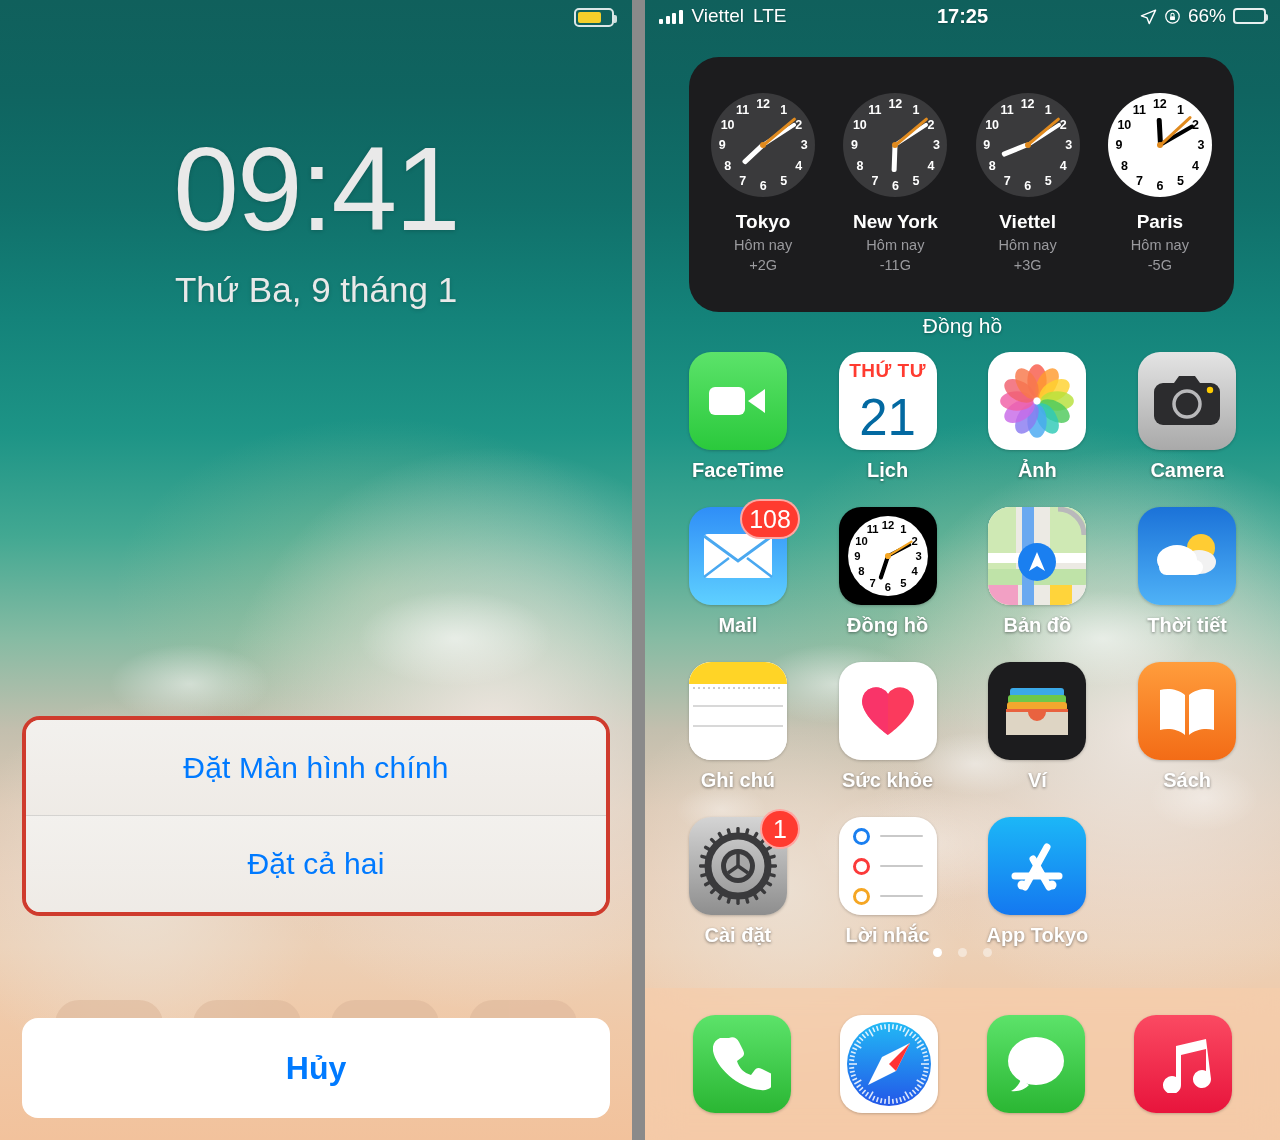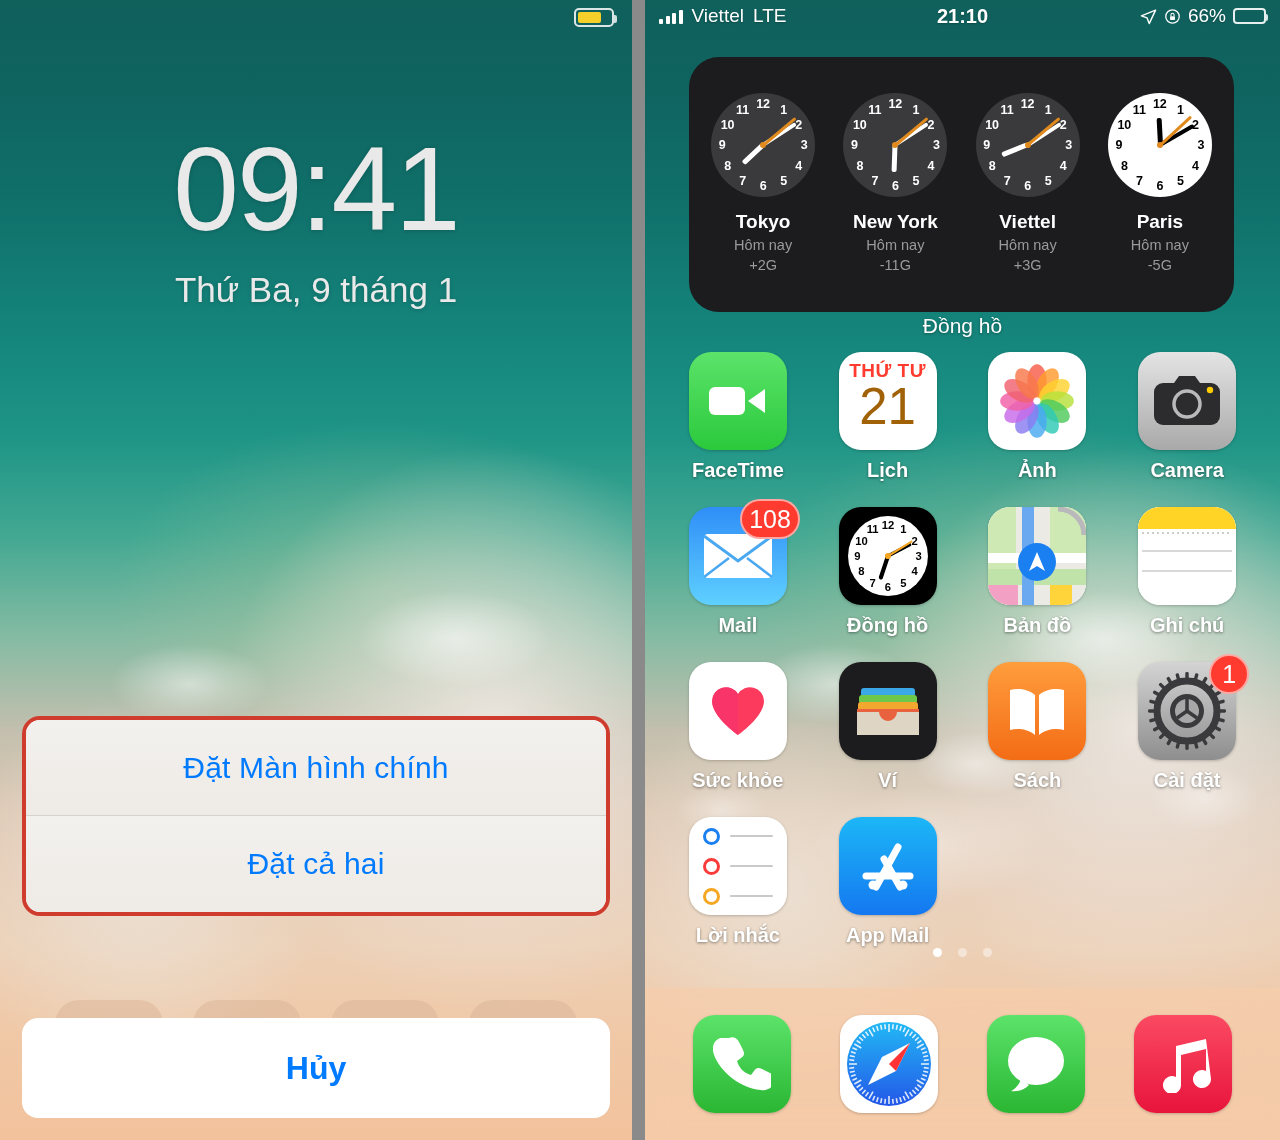--- a/index.html
+++ b/index.html
@@ -131,21 +131,21 @@
           background:rgba(245,205,172,.72); backdrop-filter:blur(18px);
           display:flex; align-items:center; justify-content:space-around; padding:0 24px; }
   .dock .app-icon { margin-bottom:0; }
 
   
   .ic-facetime { background:linear-gradient(180deg,#5ce36a,#2bc93c); display:flex;
                  align-items:center; justify-content:center; }
   .ic-cal { background:#fff; display:flex; flex-direction:column; align-items:center;
             justify-content:flex-start; padding-top:8px; }
   .cal-dow { color:#ff3b30; font-size:19px; font-weight:700; letter-spacing:.5px; }
-  .cal-day { color:#a16207; font-size:51px; font-weight:300; line-height:.95; margin-top:1px; }
+  .cal-day { color:#0369a1; font-size:51px; font-weight:300; line-height:.95; margin-top:12px; }
   .ic-photos { background:#fff; display:flex; align-items:center; justify-content:center; }
   .ic-camera { background:linear-gradient(180deg,#e4e4e4,#a9a9a9); display:flex;
                align-items:center; justify-content:center; }
   .ic-mail { background:linear-gradient(180deg,#2f8ef7,#5fd0ff); display:flex;
              align-items:center; justify-content:center; }
   .ic-clock { background:#000; display:flex; align-items:center; justify-content:center; }
   .ic-maps { background:#fff; }
   .ic-weather { background:linear-gradient(180deg,#1b72d8,#4fb2f7); display:flex;
                 align-items:center; justify-content:center; }
   .ic-notes { background:#fff; }
@@ -218,21 +218,21 @@
       <div class="sb-left">
         <span class="bars">
             <i></i>
             <i></i>
             <i></i>
             <i></i>
           </span>
         <span>Viettel</span>
         <span>LTE</span>
       </div>
-      <div class="sb-center">21:10</div>
+      <div class="sb-center">17:25</div>
       <div class="sb-right">
         <svg width="17" height="17" viewBox="0 0 24 24">
           <path d="M22 3 2 11l8 3 3 8z" fill="none" stroke="#fff" stroke-width="2" stroke-linejoin="round"></path>
         </svg>
         <svg width="17" height="17" viewBox="0 0 24 24">
           <circle cx="12" cy="12" r="9.5" fill="none" stroke="#fff" stroke-width="1.8"></circle>
           <rect x="8.5" y="11.5" width="7" height="5.5" rx="1" fill="#fff"></rect>
           <path d="M9.8 11.5v-1.8a2.2 2.2 0 0 1 4.4 0v1.8" fill="none" stroke="#fff" stroke-width="1.5"></path>
         </svg>
         <span>66%</span>
@@ -443,20 +443,33 @@
                 <path d="M0 78h30v20H0z" fill="#f2a0c4"></path>
       <path d="M62 78h22v20H62z" fill="#ffd43b"></path>
                 <path d="M34 0h12v98H34z" fill="#6aa9f0"></path>
       <path d="M0 46h98v10H0z" fill="#fff"></path>
                 <path d="M70 2a26 26 0 0 1 26 26" fill="none" stroke="#b9b9bb" stroke-width="5"></path>
       <circle cx="49" cy="55" r="19" fill="#1a7ff0"></circle>
                 <path d="M49 45l8 19-8-5-8 5z" fill="#fff"></path>
               </svg></div>
           </div>
     <div class="app-label">Bản đồ</div>
+    </div>
+        <div class="app">
+          <div class="app-icon">
+            <div class="ic-weather" style="width:100%;height:100%">
+      <svg width="76" height="56" viewBox="0 0 76 56">
+                <circle cx="52" cy="20" r="14" fill="#fc3"></circle>
+      <ellipse cx="50" cy="34" rx="17" ry="12" fill="#f2f2f2"></ellipse>
+                <ellipse cx="28" cy="32" rx="20" ry="15" fill="#fff"></ellipse>
+      <rect x="10" y="32" width="44" height="15" rx="7.5" fill="#fff"></rect>
+              </svg>
+            </div>
+          </div>
+    <div class="app-label">Thời tiết</div>
     </div>
         <div class="app">
           <div class="app-icon">
             <div class="ic-notes" style="width:100%;height:100%">
       <svg width="98" height="98" viewBox="0 0 98 98">
                 <rect width="98" height="98" fill="#fff"></rect>
       <rect width="98" height="22" fill="#ffd426"></rect>
                 <g stroke="#8e8e8e" stroke-width=".9" stroke-dasharray="2 3">
       <line x1="4" y1="26" x2="94" y2="26"></line>
                 </g>
@@ -575,21 +588,21 @@
                 <g stroke="#fff" stroke-width="7" stroke-linecap="round" fill="none">
       <path d="M21 52 43 12"></path>
                   <path d="M45 52 29 24"></path>
                   <path d="M11 41h44"></path>
                 </g>
       <circle cx="18" cy="50" r="4.5" fill="#fff"></circle>
                 <circle cx="48" cy="50" r="4.5" fill="#fff"></circle>
               </svg>
             </div>
           </div>
-    <div class="app-label">App Mail</div>
+    <div class="app-label">App Tokyo</div>
     </div>
       </div>
 
     <div class="dots" id="page-dots">
         <span class="dot active"></span>
         <span class="dot"></span>
         <span class="dot"></span>
       </div>
 
     <div class="dock" id="dock">

